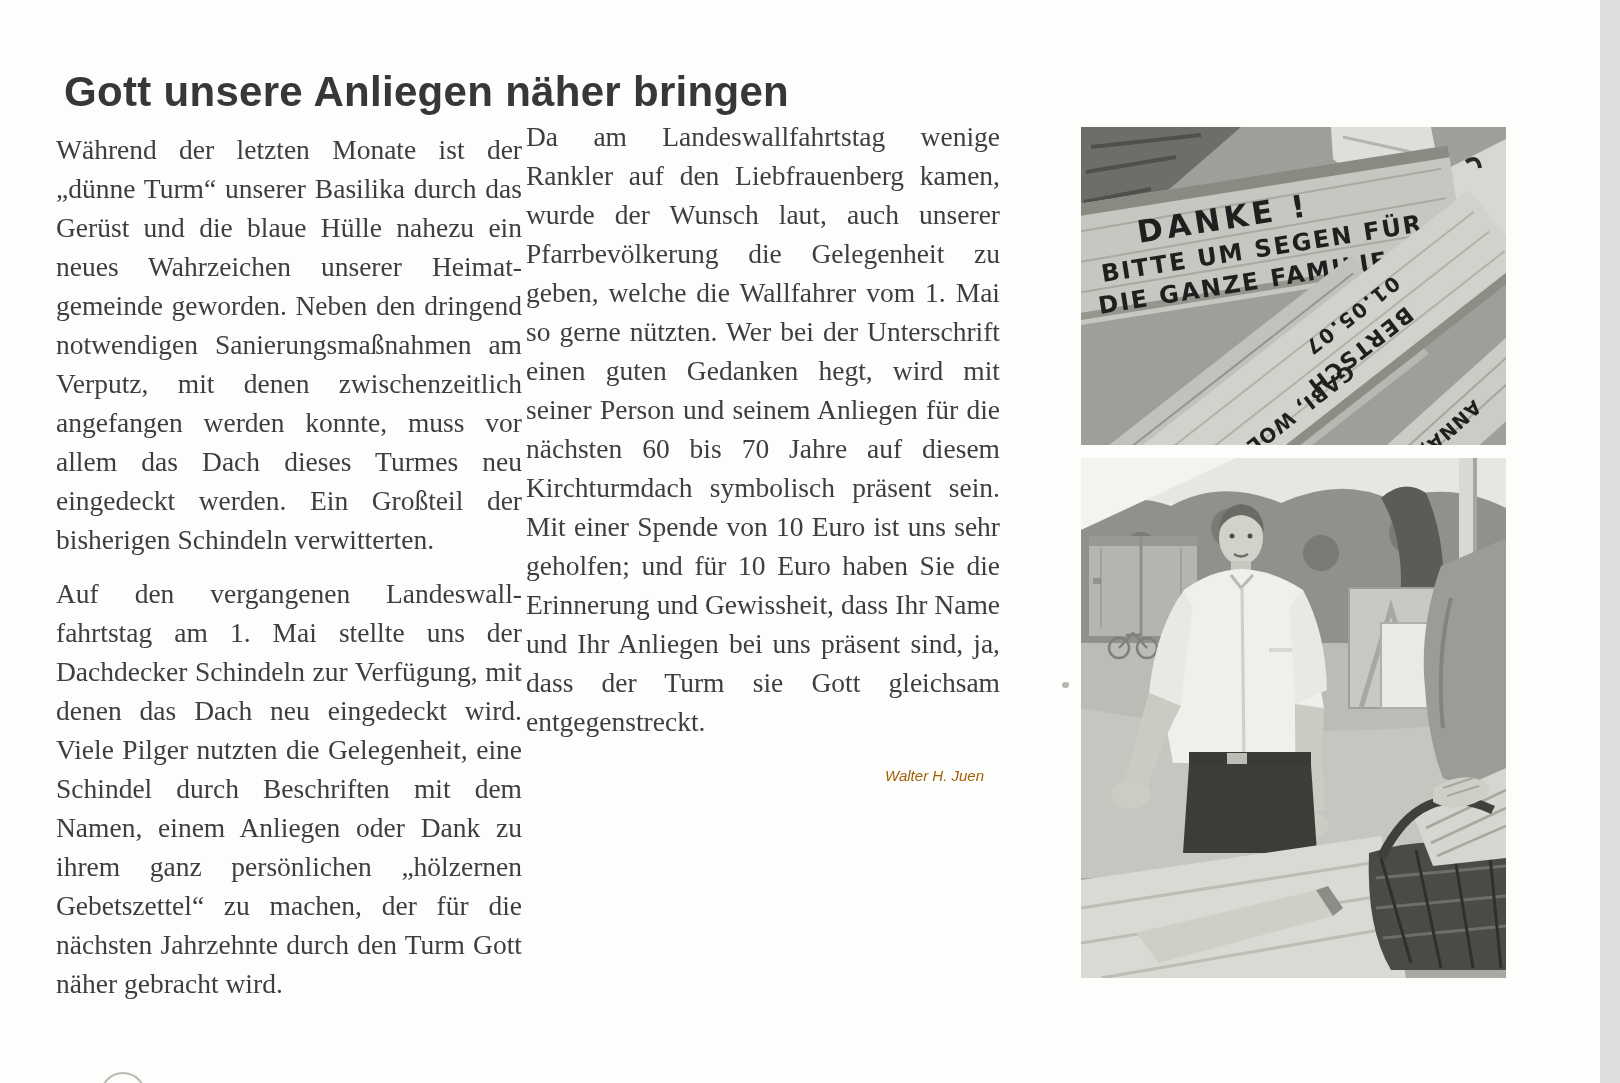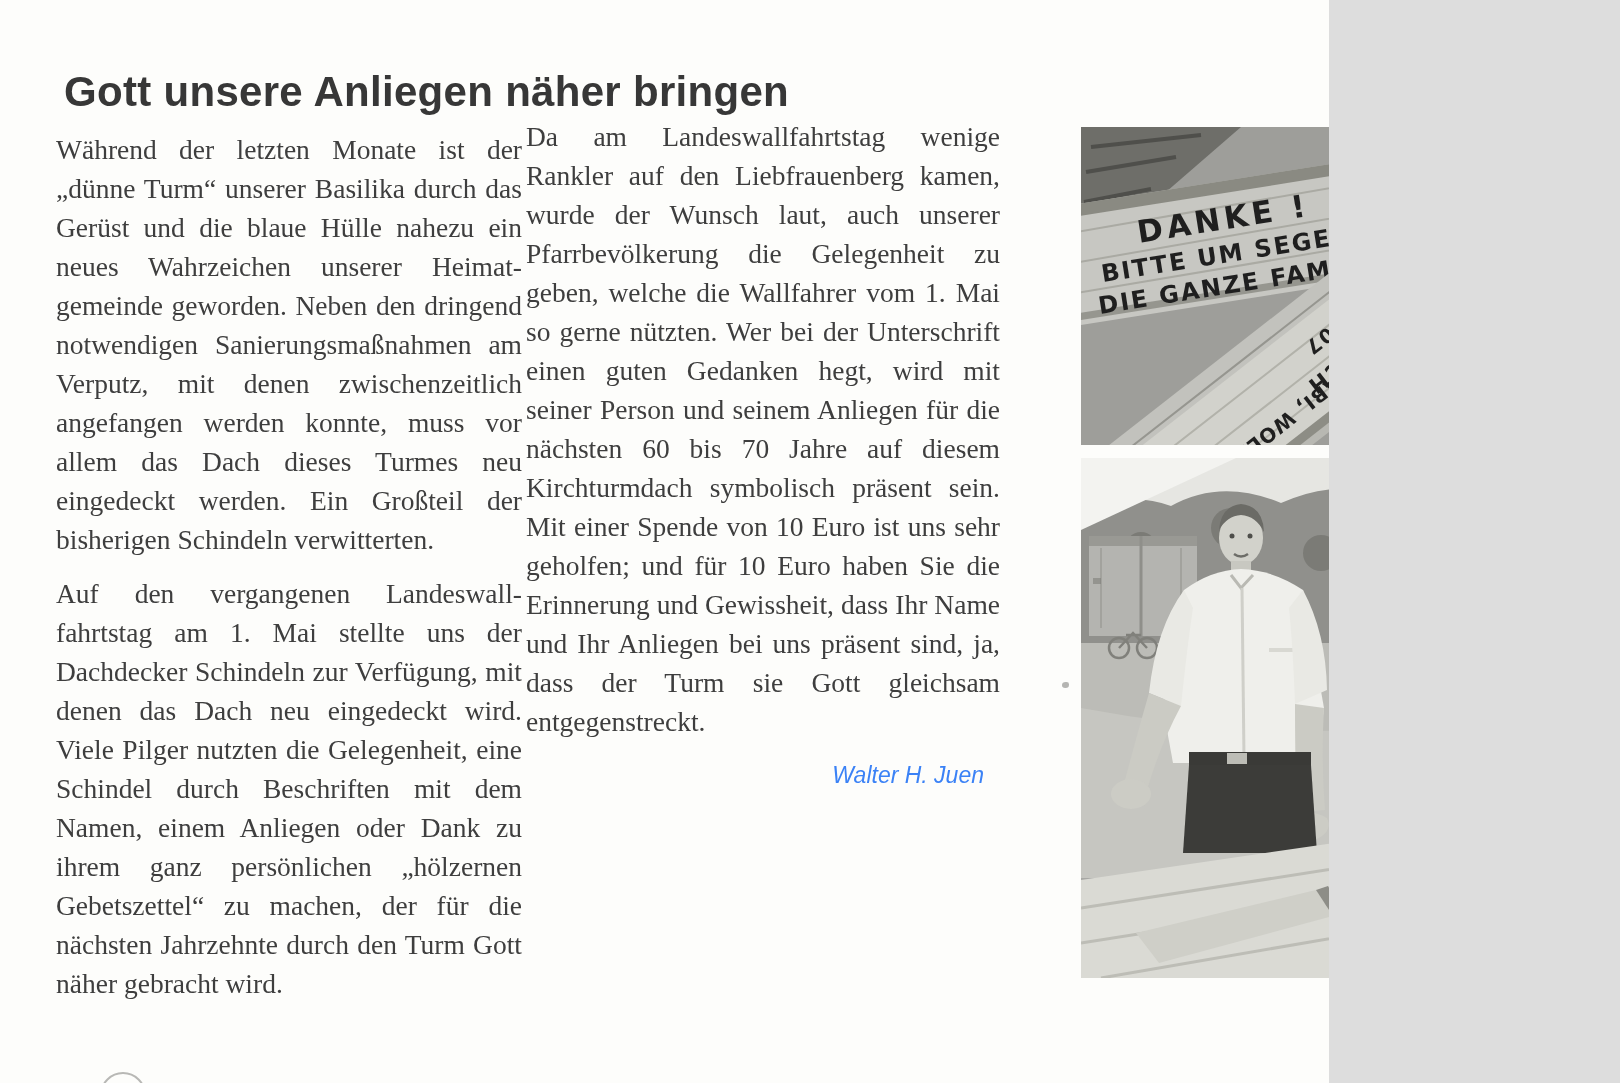--- a/index.html
+++ b/index.html
@@ -1,35 +1,35 @@
 <!DOCTYPE html>
 <html><head>
 <meta charset="utf-8">
 <style>
   html,body{margin:0;padding:0;background:#ddd;}
   .page{
-    position:relative;width:1329px;height:1083px;background:#fdfdfb;
+    position:relative;width:1600px;height:1083px;background:#fdfdfb;
     overflow:hidden;font-family:"Liberation Serif",serif;
   }
   .title{
     position:absolute;left:64px;top:40px;
     font-family:"Liberation Sans",sans-serif;font-weight:bold;
     font-size:42px;color:#373737;letter-spacing:.3px;white-space:nowrap;
   }
   .col{
     position:absolute;top:117px;
     font-size:27.5px;line-height:39px;color:#3e3e3e;
     text-align:justify;hyphens:manual;-webkit-hyphens:manual;
   }
   .col1{left:56px;width:466px;margin-top:13px;}
   .col2{left:526px;width:474px;}
   .col p{margin:0 0 15px 0;}
   .byline{
     text-align:right;font-family:"Liberation Sans",sans-serif;
-    font-style:italic;font-size:23px;color:#3b82f6;
+    font-style:italic;font-size:15px;color:#a16207;
     padding-right:16px;margin-top:2px;
   }
   .photo{position:absolute;overflow:hidden;background:#a8a8a5;}
   #photo-shingles{left:1081px;top:127px;width:425px;height:318px;}
   #photo-man{left:1081px;top:458px;width:425px;height:520px;}
   .photo svg{display:block;}
   .page-badge{
     position:absolute;left:100px;top:1072px;width:42px;height:42px;
     border:2px solid #b8b8b5;border-radius:50%;background:transparent;
   }

